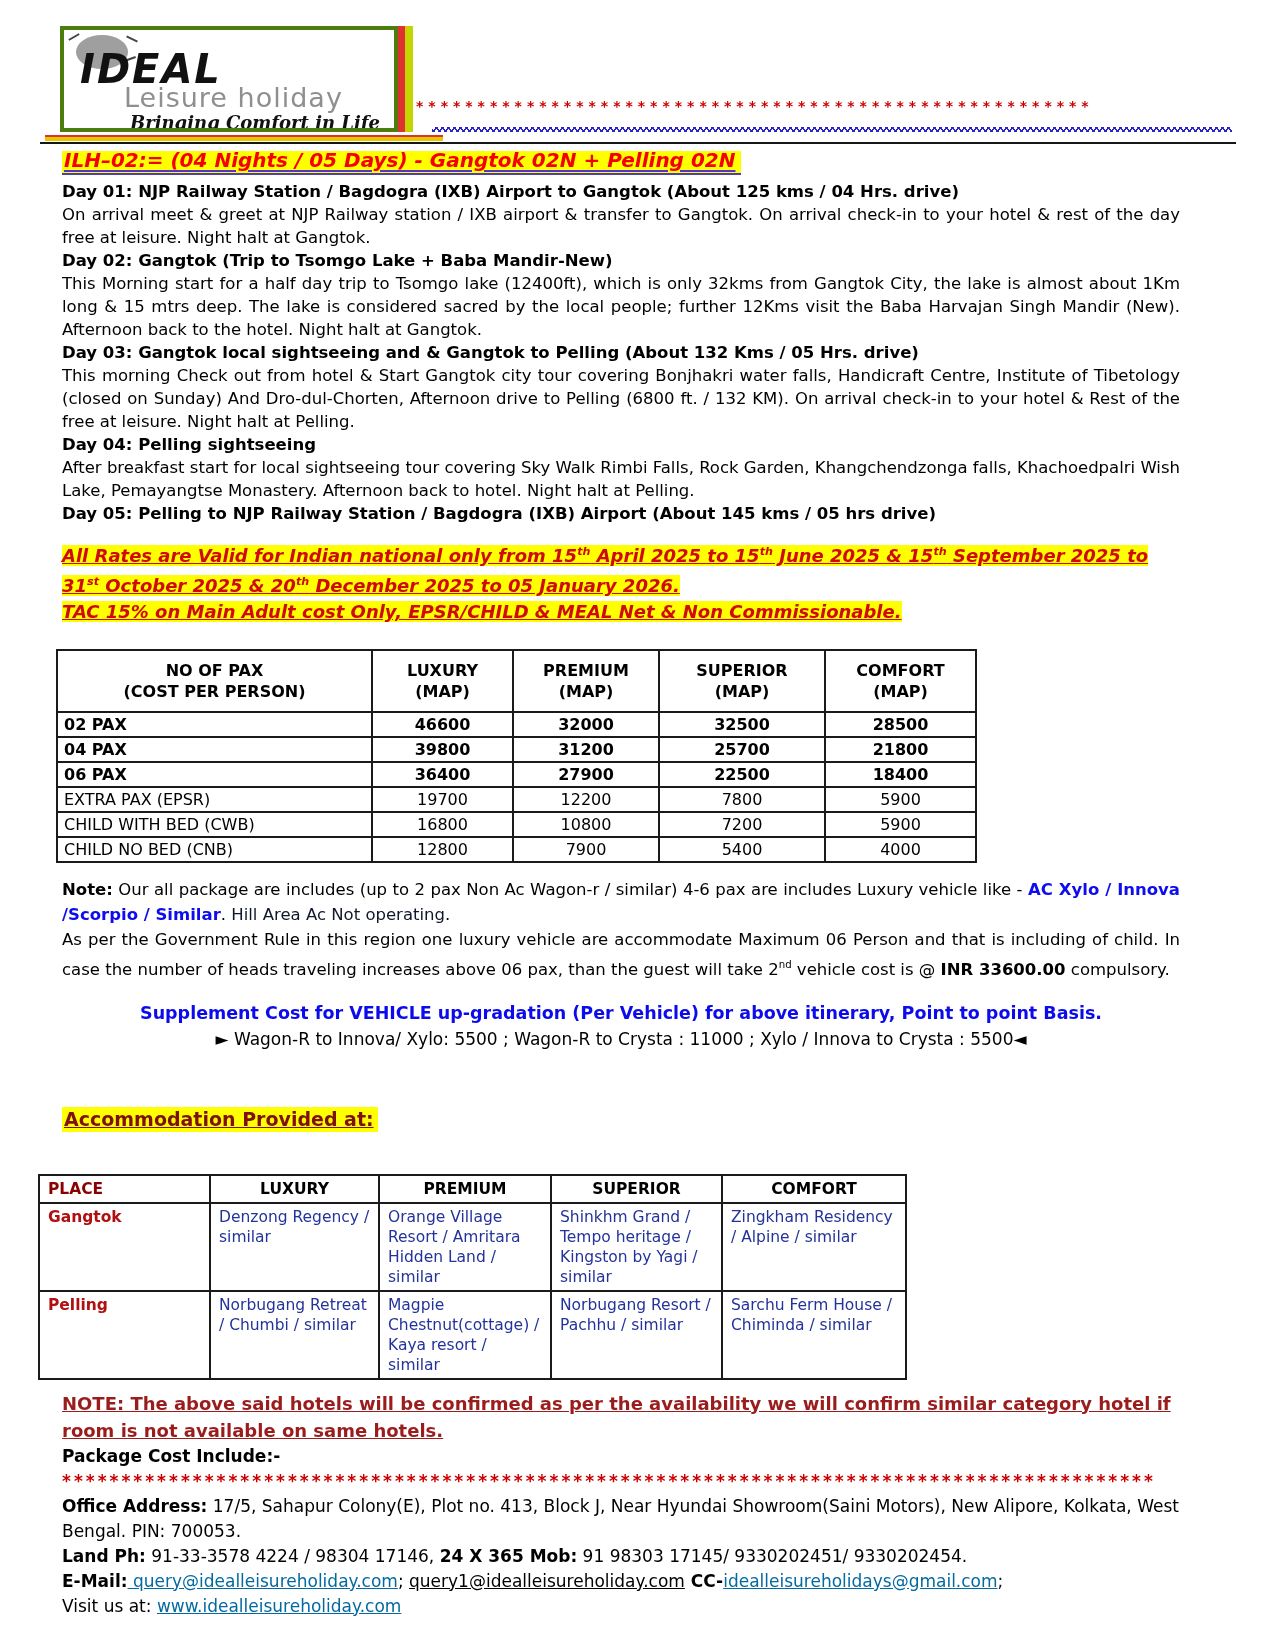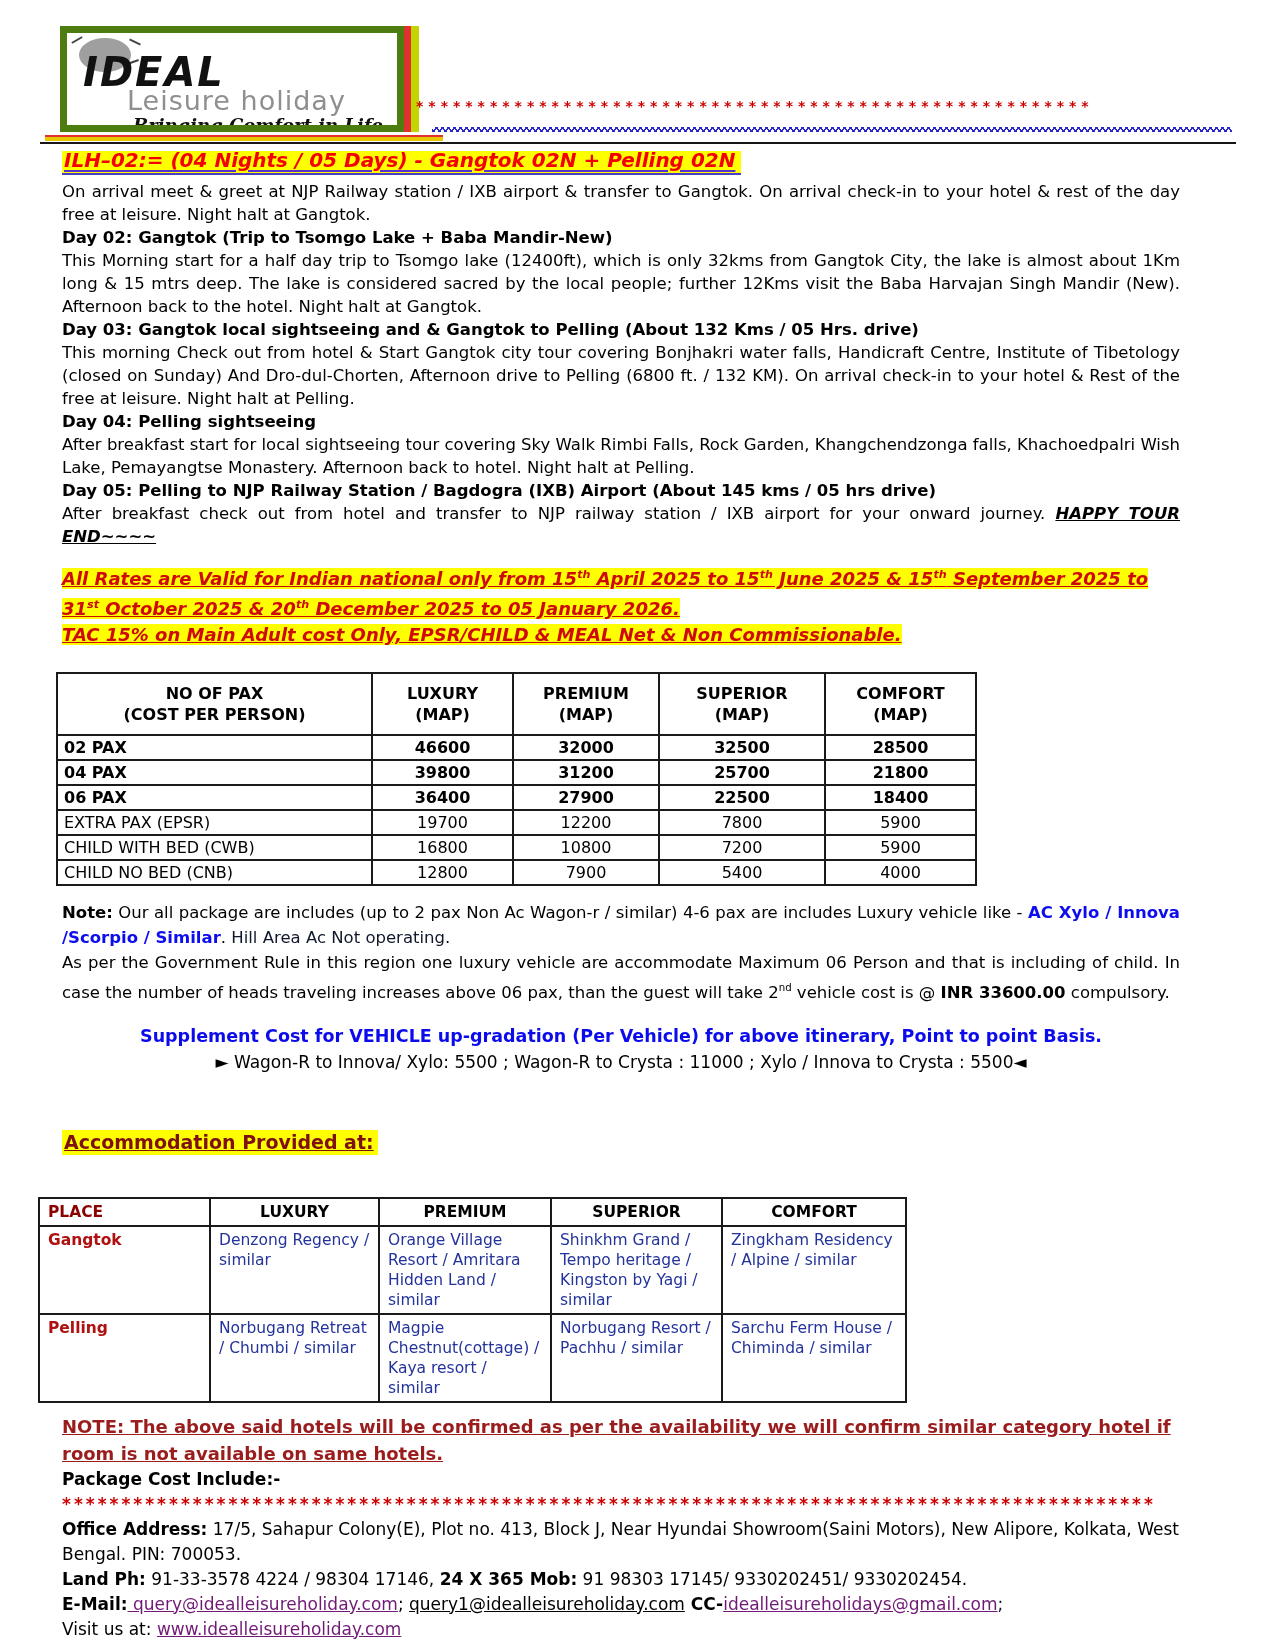--- a/index.html
+++ b/index.html
@@ -1,21 +1,21 @@
 <!DOCTYPE html>
 <html><head>
 <meta charset="utf-8">
 <style>
   html,body{margin:0;padding:0;background:#ffffff;}
   .page{position:relative;width:1275px;height:1650px;background:#fff;overflow:hidden;
         font-family:"DejaVu Sans","Liberation Sans",sans-serif;color:#000;}
   
   .header{position:relative;height:180px;}
   .logo-wrap{position:absolute;left:60px;top:26px;display:flex;height:106px;}
-  .logo-box{width:330px;border:7px solid #4d7c0f;background:#fff;position:relative;overflow:hidden;}
+  .logo-box{width:330px;border:4px solid #4d7c0f;background:#fff;position:relative;overflow:hidden;}
   .logo-sun{position:absolute;left:12px;top:5px;width:52px;height:34px;background:#9f9f9f;border-radius:50%;}
   .ray{position:absolute;background:#444;width:12px;height:2px;}
   .ray1{left:62px;top:8px;transform:rotate(25deg);}
   .ray2{left:60px;top:28px;transform:rotate(-20deg);}
   .ray3{left:4px;top:6px;transform:rotate(-30deg);}
   .logo-title{position:absolute;left:16px;top:16px;font-size:40px;font-weight:bold;font-style:italic;letter-spacing:2px;color:#111;}
   .logo-sub{position:absolute;left:60px;top:52px;font-size:27px;color:#8f8f8f;letter-spacing:1px;}
   .logo-tagline{position:absolute;left:66px;top:82px;font-size:18px;font-weight:bold;font-style:italic;
                 font-family:"DejaVu Serif","Liberation Serif",serif;color:#111;}
   .logo-redbar{width:7px;background:#e03030;}
@@ -63,21 +63,21 @@
   table.hotels th{font-weight:bold;text-align:center;}
   table.hotels th.place-h{color:#8b0000;text-align:left;}
   table.hotels td.place{color:#b01010;font-weight:bold;}
   table.hotels td.hotel{color:#23339b;}
   .note2{margin:10px 0 0 0;color:#9b1c1c;font-weight:bold;font-size:18px;line-height:27px;
          text-decoration:underline;text-align:left;}
   .package{margin:12px 0 0 0;font-weight:bold;font-size:17px;line-height:24px;}
   .star-line{margin:0;color:#cc0000;font-weight:bold;font-size:16px;letter-spacing:3px;line-height:20px;
              white-space:nowrap;overflow:hidden;}
   .footer p{margin:0;font-size:17px;line-height:25px;}
-  .link-blue{color:#701a75;text-decoration:underline;cursor:pointer;}
+  .link-blue{color:#0369a1;text-decoration:underline;cursor:pointer;}
   .link-black{color:#000;text-decoration:underline;cursor:pointer;}
 </style>
 </head>
 <body>
 
 <div class="page">
 
   <div class="header">
     <div class="logo-wrap">
       <div class="logo-box">
@@ -97,29 +97,29 @@
     <div class="wavy"></div>
     <div class="black-rule"></div>
     <div class="title-line">
       <span class="title-hl"><span class="title-text">ILH–02:= (04 Nights / 05 Days) - Gangtok 02N + Pelling 02N</span></span>
     </div>
   </div>
 
   <div class="content">
 
     <div class="itin">
+      <p class="day-h">Day 01: NJP Railway Station / Bagdogra (IXB) Airport to Gangtok (About 125 kms / 04 Hrs. drive)</p>
       <p>On arrival meet &amp; greet at NJP Railway station / IXB airport &amp; transfer to Gangtok. On arrival check-in to your hotel &amp; rest of the day free at leisure. Night halt at Gangtok.</p>
       <p class="day-h">Day 02: Gangtok (Trip to Tsomgo Lake + Baba Mandir-New)</p>
       <p>This Morning start for a half day trip to Tsomgo lake (12400ft), which is only 32kms from Gangtok City, the lake is almost about 1Km long &amp; 15 mtrs deep. The lake is considered sacred by the local people; further 12Kms visit the Baba Harvajan Singh Mandir (New). Afternoon back to the hotel. Night halt at Gangtok.</p>
       <p class="day-h">Day 03: Gangtok local sightseeing and &amp; Gangtok to Pelling (About 132 Kms / 05 Hrs. drive)</p>
       <p>This morning Check out from hotel &amp; Start Gangtok city tour covering Bonjhakri water falls, Handicraft Centre, Institute of Tibetology (closed on Sunday) And Dro-dul-Chorten, Afternoon drive to Pelling (6800 ft. / 132 KM). On arrival check-in to your hotel &amp; Rest of the free at leisure. Night halt at Pelling.</p>
       <p class="day-h">Day 04: Pelling sightseeing</p>
       <p>After breakfast start for local sightseeing tour covering Sky Walk Rimbi Falls, Rock Garden, Khangchendzonga falls, Khachoedpalri Wish Lake, Pemayangtse Monastery. Afternoon back to hotel. Night halt at Pelling.</p>
       <p class="day-h">Day 05: Pelling to NJP Railway Station / Bagdogra (IXB) Airport (About 145 kms / 05 hrs drive)</p>
-      <p><span>After breakfast check out from hotel and transfer to NJP railway station / IXB airport for your onward journey. </span><span class="emph">HAPPY TOUR END~~~~</span></p>
     </div>
 
     <div class="validity">
       <span class="hl-red"><span>All Rates are Valid for Indian national only from 15</span><sup>th</sup><span> April 2025 to 15</span><sup>th</sup><span> June 2025 &amp; 15</span><sup>th</sup><span> September 2025 to 31</span><sup>st</sup><span> October 2025 &amp; 20</span><sup>th</sup><span> December 2025 to 05 January 2026.</span></span><br>
       <span class="hl-red">TAC 15% on Main Adult cost Only, EPSR/CHILD &amp; MEAL Net &amp; Non Commissionable.</span>
     </div>
 
     <table class="rates">
       <colgroup>
           <col style="width:315px">

